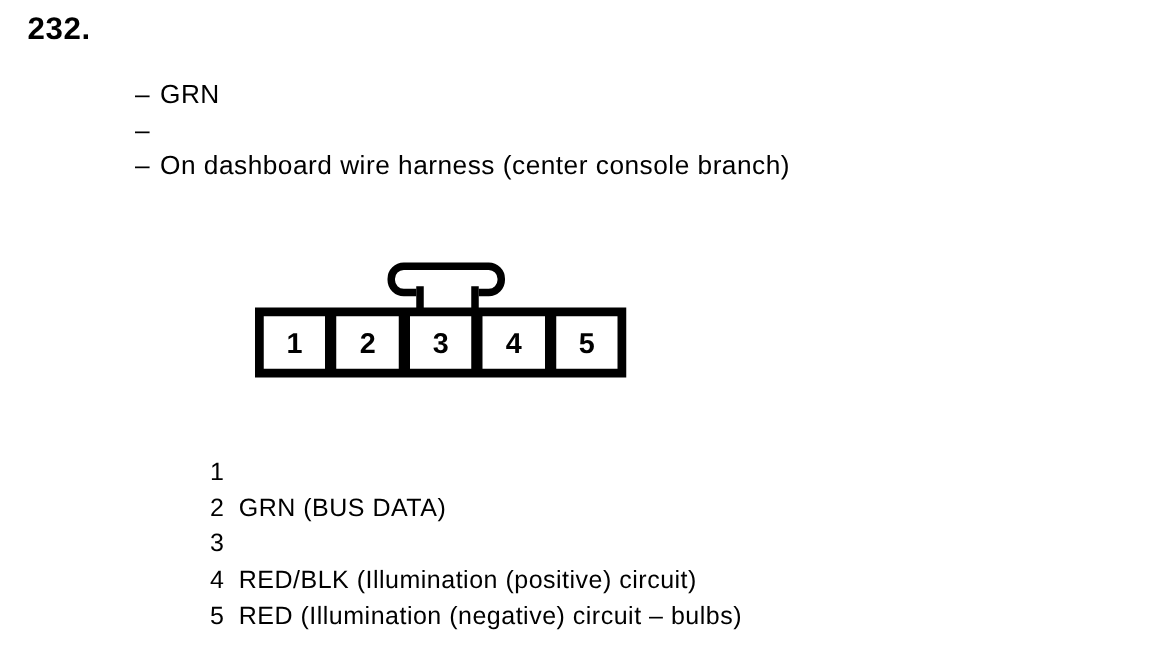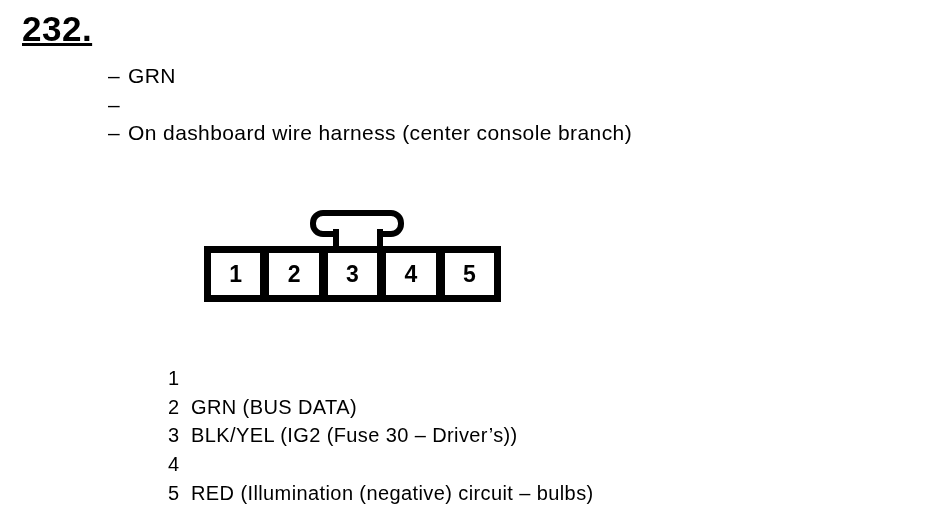--- a/index.html
+++ b/index.html
@@ -17,25 +17,24 @@
     overflow: hidden;
   }
 
   
   .heading {
     position: absolute;
     left: 22px;
     top: 10px;
     display: flex;
     font-weight: bold;
-    font-size: 35px;
+    font-size: 25px;
     letter-spacing: 0.5px;
     white-space: nowrap;
     line-height: 1.1;
-    text-decoration: underline;
   }
   .heading-number {
     flex: 0 0 88px;
     width: 88px;
   }
 
   
   .notes {
     position: absolute;
     left: 108px;
@@ -173,24 +172,24 @@
   <div class="pinout">
     <div class="pinout-row">
       <span class="pin-num">1</span>
     </div>
     <div class="pinout-row">
       <span class="pin-num">2</span>
       <span>GRN (BUS DATA)</span>
     </div>
     <div class="pinout-row">
       <span class="pin-num">3</span>
-      <span>BLK/YEL (IG2 (Fuse 30 – Driver’s))</span>
     </div>
     <div class="pinout-row">
       <span class="pin-num">4</span>
+      <span>RED/BLK (Illumination (positive) circuit)</span>
     </div>
     <div class="pinout-row">
       <span class="pin-num">5</span>
       <span>RED (Illumination (negative) circuit – bulbs)</span>
     </div>
   </div>
 
 </div>
 
 </body></html>

